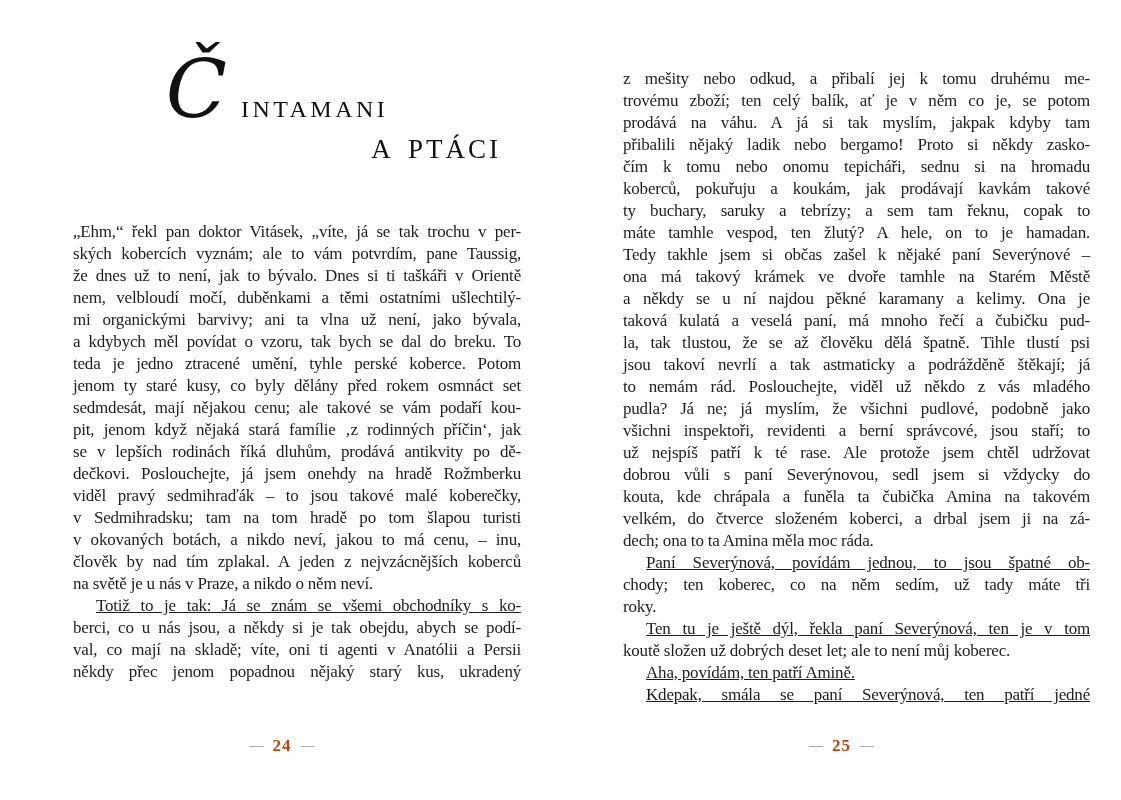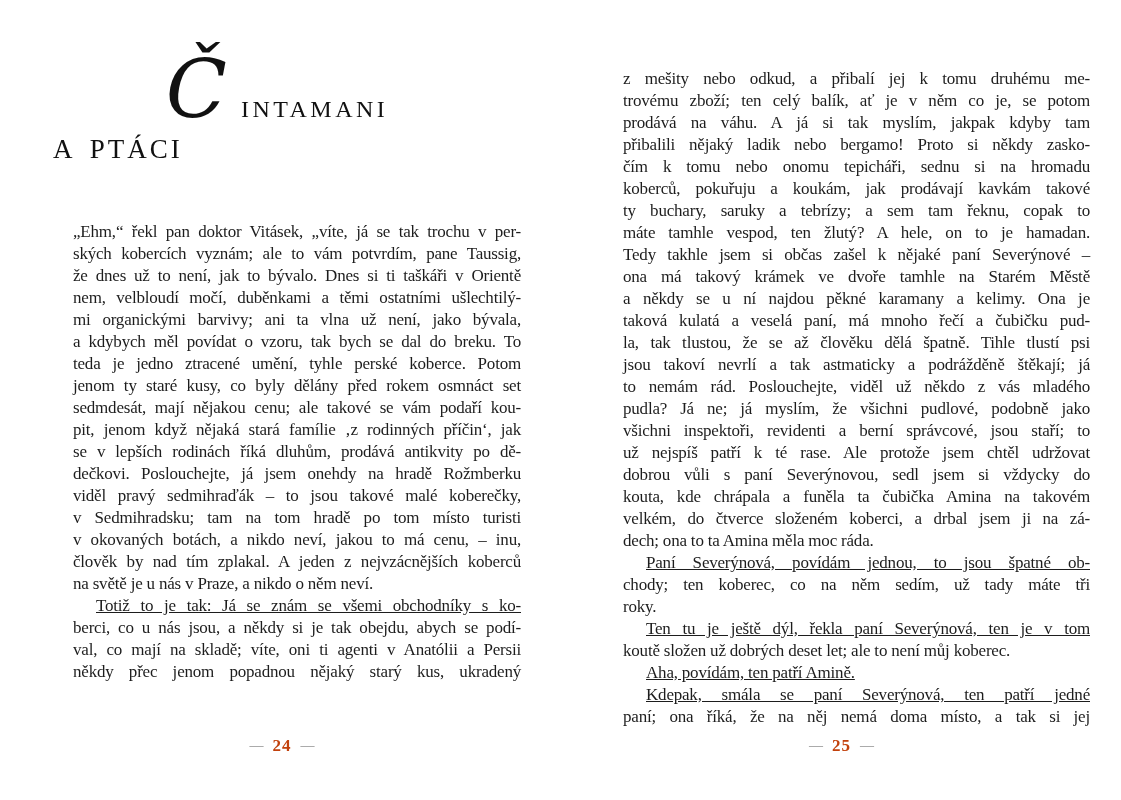--- a/index.html
+++ b/index.html
@@ -44,22 +44,22 @@
     letter-spacing: 0;
   }
   .title-rest {
     font-size: 24px;
     letter-spacing: 3.5px;
     margin-left: 14px;
   }
   .title-line2 {
     position: absolute;
     top: 136px;
-    left: 0; right: 8px;
-    text-align: left;
+    left: 0; right: 0;
+    text-align: right;
     transform: translateX(-20px);
     font-size: 27px;
     letter-spacing: 3px;
     word-spacing: 6px;
     color: #111111;
     line-height: 1;
   }
 
   
   .textblock {
@@ -119,21 +119,21 @@
       <div class="line">nem, velbloudí močí, duběnkami a těmi ostatními ušlechtilý-</div>
       <div class="line">mi organickými barvivy; ani ta vlna už není, jako bývala,</div>
       <div class="line">a kdybych měl povídat o vzoru, tak bych se dal do breku. To</div>
       <div class="line">teda je jedno ztracené umění, tyhle perské koberce. Potom</div>
       <div class="line">jenom ty staré kusy, co byly dělány před rokem osmnáct set</div>
       <div class="line">sedmdesát, mají nějakou cenu; ale takové se vám podaří kou-</div>
       <div class="line">pit, jenom když nějaká stará famílie ‚z rodinných příčin‘, jak</div>
       <div class="line">se v lepších rodinách říká dluhům, prodává antikvity po dě-</div>
       <div class="line">dečkovi. Poslouchejte, já jsem onehdy na hradě Rožmberku</div>
       <div class="line">viděl pravý sedmihraďák – to jsou takové malé koberečky,</div>
-      <div class="line">v Sedmihradsku; tam na tom hradě po tom místo turisti</div>
+      <div class="line">v Sedmihradsku; tam na tom hradě po tom šlapou turisti</div>
       <div class="line">v okovaných botách, a nikdo neví, jakou to má cenu, – inu,</div>
       <div class="line">člověk by nad tím zplakal. A jeden z nejvzácnějších koberců</div>
       <div class="line flush">na světě je u nás v Praze, a nikdo o něm neví.</div>
       <div class="line indent">Totiž to je tak: Já se znám se všemi obchodníky s ko-</div>
       <div class="line">berci, co u nás jsou, a někdy si je tak obejdu, abych se podí-</div>
       <div class="line">val, co mají na skladě; víte, oni ti agenti v Anatólii a Persii</div>
       <div class="line">někdy přec jenom popadnou nějaký starý kus, ukradený</div>
     </div>
   <div class="folio">
     <span class="dash">—</span><span class="num">24</span><span class="dash">—</span>
@@ -164,18 +164,17 @@
       <div class="line">kouta, kde chrápala a funěla ta čubička Amina na takovém</div>
       <div class="line">velkém, do čtverce složeném koberci, a drbal jsem ji na zá-</div>
       <div class="line flush">dech; ona to ta Amina měla moc ráda.</div>
       <div class="line indent">Paní Severýnová, povídám jednou, to jsou špatné ob-</div>
       <div class="line">chody; ten koberec, co na něm sedím, už tady máte tři</div>
       <div class="line flush">roky.</div>
       <div class="line indent">Ten tu je ještě dýl, řekla paní Severýnová, ten je v tom</div>
       <div class="line flush">koutě složen už dobrých deset let; ale to není můj koberec.</div>
       <div class="line indent flush">Aha, povídám, ten patří Amině.</div>
       <div class="line indent">Kdepak, smála se paní Severýnová, ten patří jedné</div>
-      <div class="line">paní; ona říká, že na něj nemá doma místo, a tak si jej</div>
     </div>
   <div class="folio">
     <span class="dash">—</span><span class="num">25</span><span class="dash">—</span>
   </div>
 </div>
 
 </body></html>

